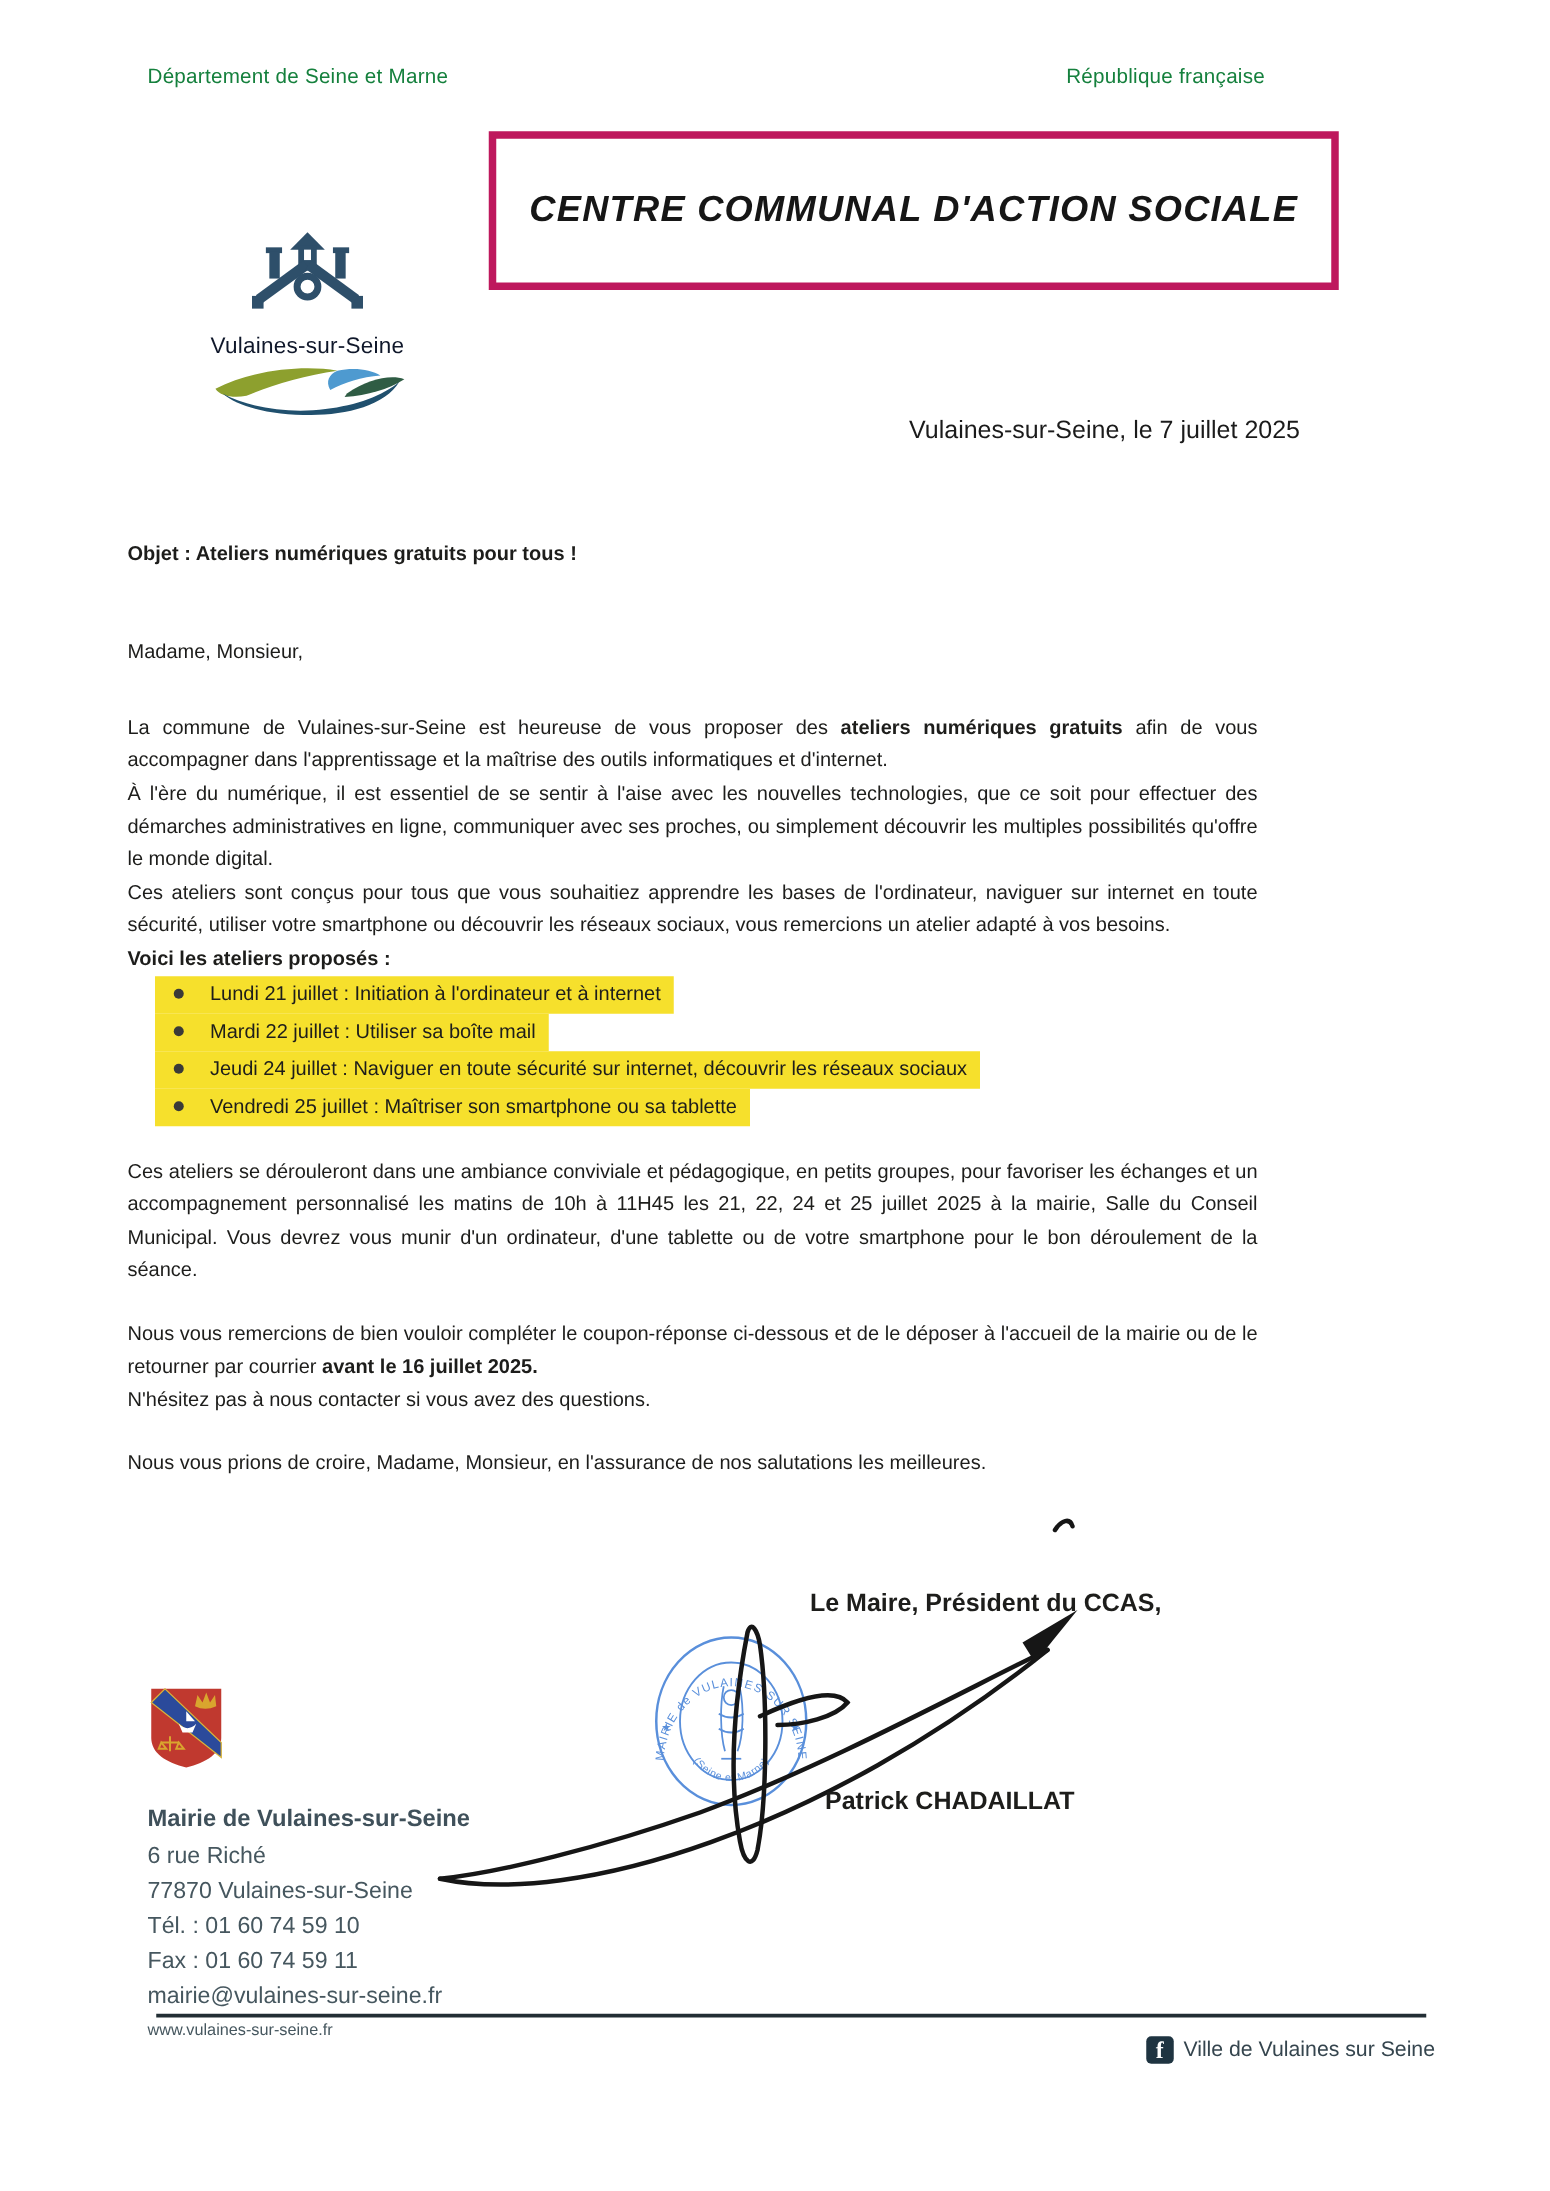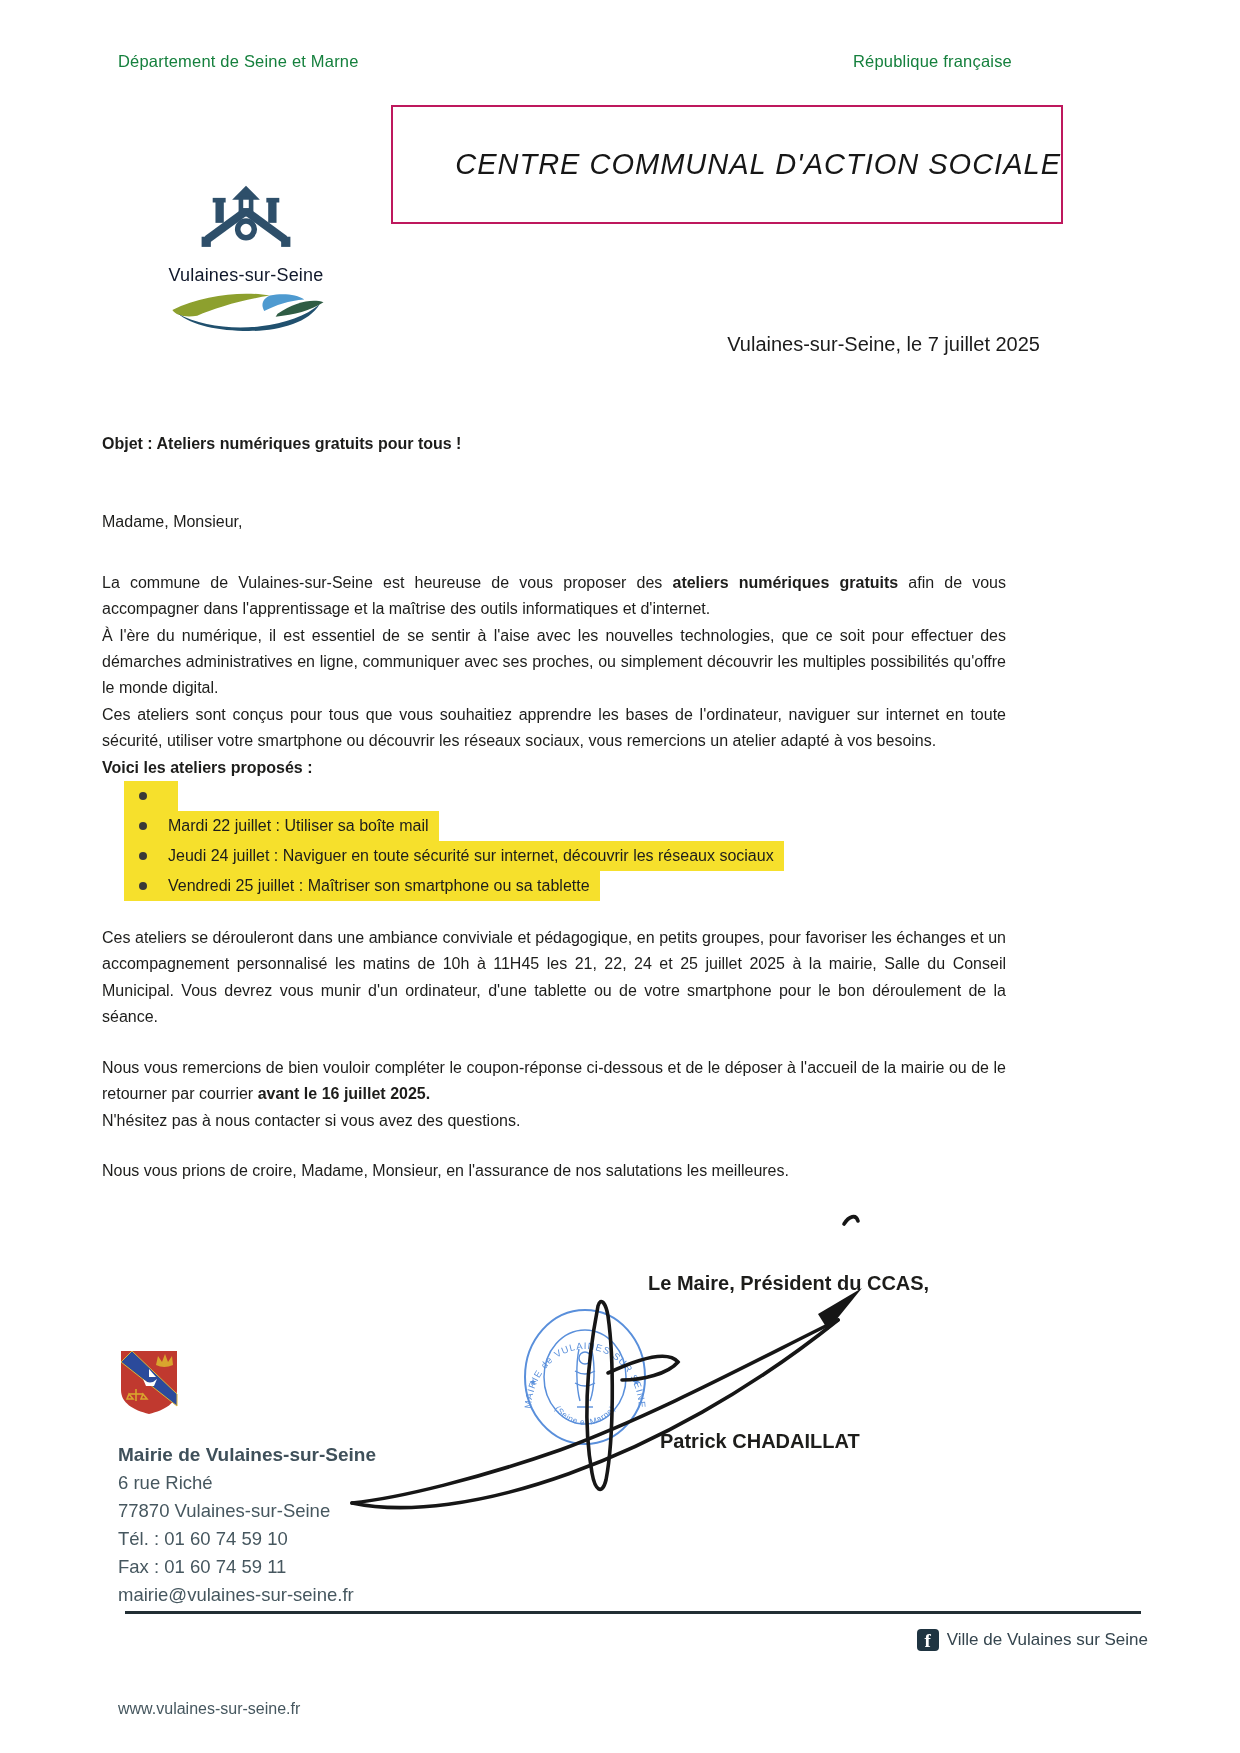--- a/index.html
+++ b/index.html
@@ -13,22 +13,22 @@
     overflow:hidden;
   }
   .abs{position:absolute;}
   
   .hdr{font-size:16.5px;color:#15803d;letter-spacing:.2px;}
   .hdr-left{left:118px;top:52px;}
   .hdr-right{right:228px;top:52px;}
   
   .title-box{
     left:391px;top:105px;width:668px;height:115px;
-    border:2px solid #be185d;
-    display:flex;align-items:center;justify-content:flex-end;
+    border:6px solid #be185d;
+    display:flex;align-items:center;justify-content:center;font-weight:bold;
   }
   .title-box .t{
     font-style:italic;font-size:29px;letter-spacing:1px;color:#161616;
     white-space:nowrap;
   }
   
   .logo{left:128px;top:184px;width:236px;text-align:center;}
   .logo-name{font-size:18px;font-weight:400;color:#0f172a;margin-top:3px;letter-spacing:.2px;}
   
   .date-line{top:333px;right:200px;font-size:20px;color:#1b1b1b;}
@@ -59,21 +59,21 @@
   .sig-role{left:648px;top:1272px;font-size:20px;font-weight:bold;}
   .sig-name{left:660px;top:1430px;font-size:20px;font-weight:bold;}
   .stamp{left:517px;top:1301px;opacity:.92;}
   .sig-strokes{left:330px;top:1168px;}
   
   .contact{left:118px;top:1348px;color:#46575f;}
   .contact .cname{font-weight:bold;font-size:19px;margin-top:21px;line-height:28px;color:#3f505a;}
   .contact .cline{font-size:18.5px;line-height:28px;}
   
   .rule{left:125px;top:1611px;width:1016px;height:3px;background:#222e34;}
-  .foot-left{left:118px;top:1700px;font-size:16px;color:#46575f;}
+  .foot-left{left:118px;top:1616px;font-size:13px;color:#46575f;}
   .foot-right{right:92px;top:1629px;display:flex;align-items:center;gap:8px;color:#35454e;font-size:17px;}
   .fb{
     width:22px;height:22px;border-radius:4px;background:#1f3441;color:#fff;
     display:flex;align-items:flex-end;justify-content:center;
     font-family:"Liberation Serif", serif;font-weight:bold;font-size:19px;line-height:20px;
   }
 </style>
 </head>
 <body>
 
@@ -116,21 +116,21 @@
 
   <div class="abs letter">
     <p class="objet">Objet : Ateliers numériques gratuits pour tous !</p>
     <p class="salutation">Madame, Monsieur,</p>
     <p><span>La commune de Vulaines-sur-Seine est heureuse de vous proposer des </span><span class="b">ateliers numériques gratuits</span><span> afin de vous accompagner dans l'apprentissage et la maîtrise des outils informatiques et d'internet.</span></p>
     <p>À l'ère du numérique, il est essentiel de se sentir à l'aise avec les nouvelles technologies, que ce soit pour effectuer des démarches administratives en ligne, communiquer avec ses proches, ou simplement découvrir les multiples possibilités qu'offre le monde digital.</p>
     <p>Ces ateliers sont conçus pour tous que vous souhaitiez apprendre les bases de l'ordinateur, naviguer sur internet en toute sécurité, utiliser votre smartphone ou découvrir les réseaux sociaux, vous remercions un atelier adapté à vos besoins.</p>
     <p class="list-intro">Voici les ateliers proposés :</p>
 
     <div>
-      <div class="workshop-row"><span class="dot"></span></div>
+      <div class="workshop-row"><span class="dot"></span><span>Lundi 21 juillet : Initiation à l'ordinateur et à internet</span></div>
       <div class="workshop-row"><span class="dot"></span><span>Mardi 22 juillet : Utiliser sa boîte mail</span></div>
       <div class="workshop-row"><span class="dot"></span><span>Jeudi 24 juillet : Naviguer en toute sécurité sur internet, découvrir les réseaux sociaux</span></div>
       <div class="workshop-row"><span class="dot"></span><span>Vendredi 25 juillet : Maîtriser son smartphone ou sa tablette</span></div>
     </div>
 
     <div class="gap"></div>
     <p>Ces ateliers se dérouleront dans une ambiance conviviale et pédagogique, en petits groupes, pour favoriser les échanges et un accompagnement personnalisé les matins de 10h à 11H45 les 21, 22, 24 et 25 juillet 2025 à la mairie, Salle du Conseil Municipal. Vous devrez vous munir d'un ordinateur, d'une tablette ou de votre smartphone pour le bon déroulement de la séance.</p>
     <div class="gap"></div>
     <p><span>Nous vous remercions de bien vouloir compléter le coupon-réponse ci-dessous et de le déposer à l'accueil de la mairie ou de le retourner par courrier </span><span class="b">avant le 16 juillet 2025.</span></p>
     <p>N'hésitez pas à nous contacter si vous avez des questions.</p>

